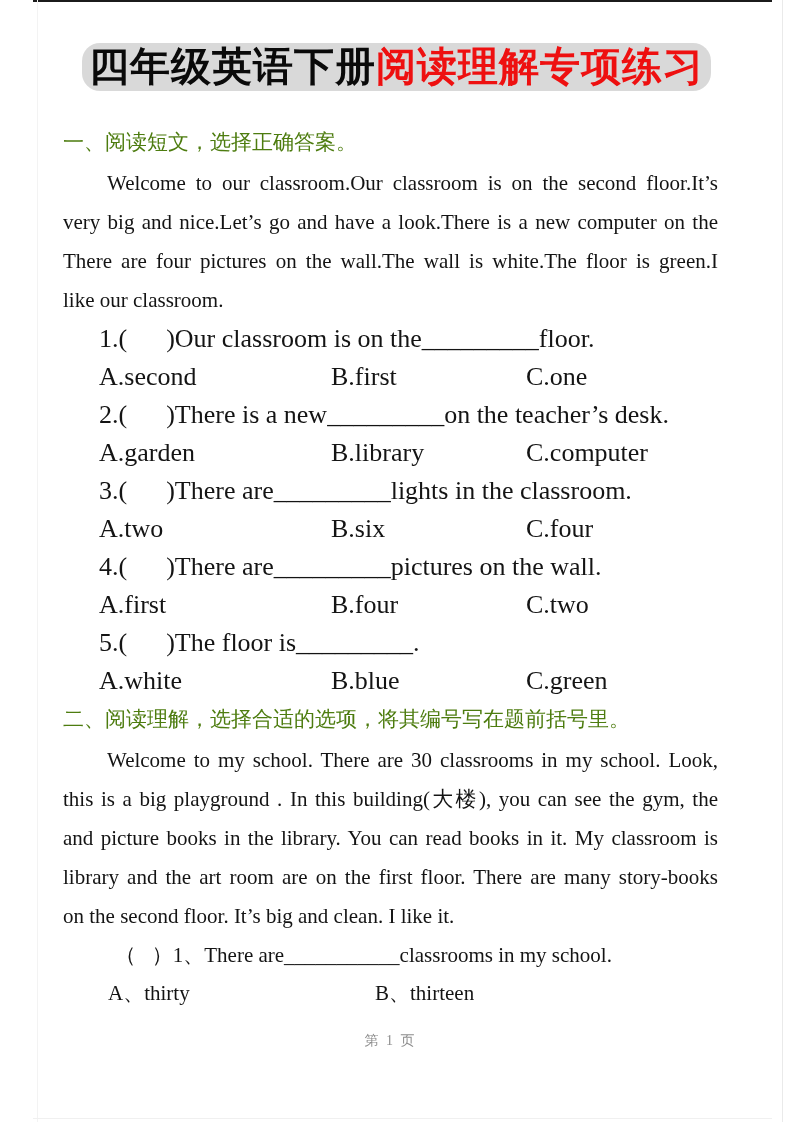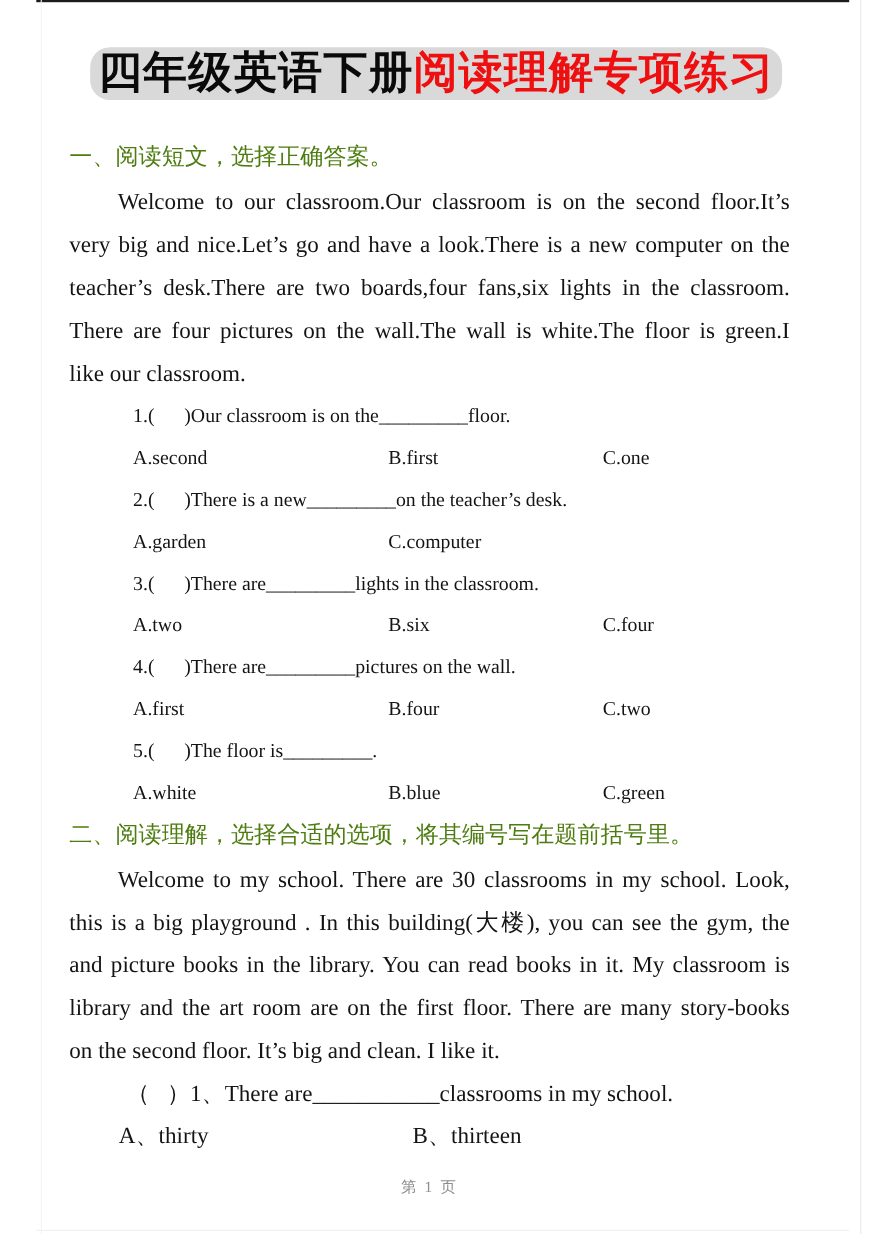--- a/index.html
+++ b/index.html
@@ -43,21 +43,21 @@
     white-space: pre-wrap;
   }
   .sec1-heading { margin-top: 37px; }
   .sec2-heading { margin-top: 5px; }
 
   .passage { margin-top: 8px; font-size: 21px; line-height: 39px; }
   .p-line  { text-align: justify; text-align-last: justify; }
   .p-line.first  { text-indent: 44px; }
   .p-line.last   { text-align: left; text-align-last: left; }
 
-  .qa { margin-left: 58px; font-size: 18px; }
+  .qa { margin-left: 36px; font-size: 26px; }
   .q-line { line-height: 38px; white-space: pre-wrap; }
   .opt-row { display: flex; line-height: 38px; white-space: pre-wrap; }
   .opt-row .c1 { width: 232px; }
   .opt-row .c2 { width: 195px; }
   .opt-row .c3 { flex: 1; }
   .opt-row2 .c1 { width: 237px; }
 
   .q2-line { margin-left: 52px; font-size: 21px; line-height: 38px; white-space: pre-wrap; }
   .q2-opts { margin-left: 45px; gap: 30px; }
 
@@ -82,35 +82,35 @@
 
     <div class="title-bar">
       <span class="title-black">四年级英语下册</span><span class="title-red">阅读理解专项练习</span>
     </div>
 
     <div class="sec-heading sec1-heading">一、阅读短文，选择正确答案。</div>
 
     <div class="passage">
       <div class="p-line first">Welcome to our classroom.Our classroom is on the second floor.It’s</div>
       <div class="p-line">very big and nice.Let’s go and have a look.There is a new computer on the</div>
-      <div class="p-line">teacher’s desk.There are two boards,four fans,six lights in the classroom.</div>
       <div class="p-line">There are four pictures on the wall.The wall is white.The floor is green.I</div>
       <div class="p-line last">like our classroom.</div>
     </div>
 
     <div class="qa">
       <div class="q-line">1.(      )Our classroom is on the_________floor.</div>
       <div class="opt-row">
         <span class="c1">A.second</span>
         <span class="c2">B.first</span>
         <span class="c3">C.one</span>
       </div>
       <div class="q-line">2.(      )There is a new_________on the teacher’s desk.</div>
       <div class="opt-row">
         <span class="c1">A.garden</span>
+        <span class="c2">B.library</span>
         <span class="c3">C.computer</span>
       </div>
       <div class="q-line">3.(      )There are_________lights in the classroom.</div>
       <div class="opt-row">
         <span class="c1">A.two</span>
         <span class="c2">B.six</span>
         <span class="c3">C.four</span>
       </div>
       <div class="q-line">4.(      )There are_________pictures on the wall.</div>
       <div class="opt-row">

